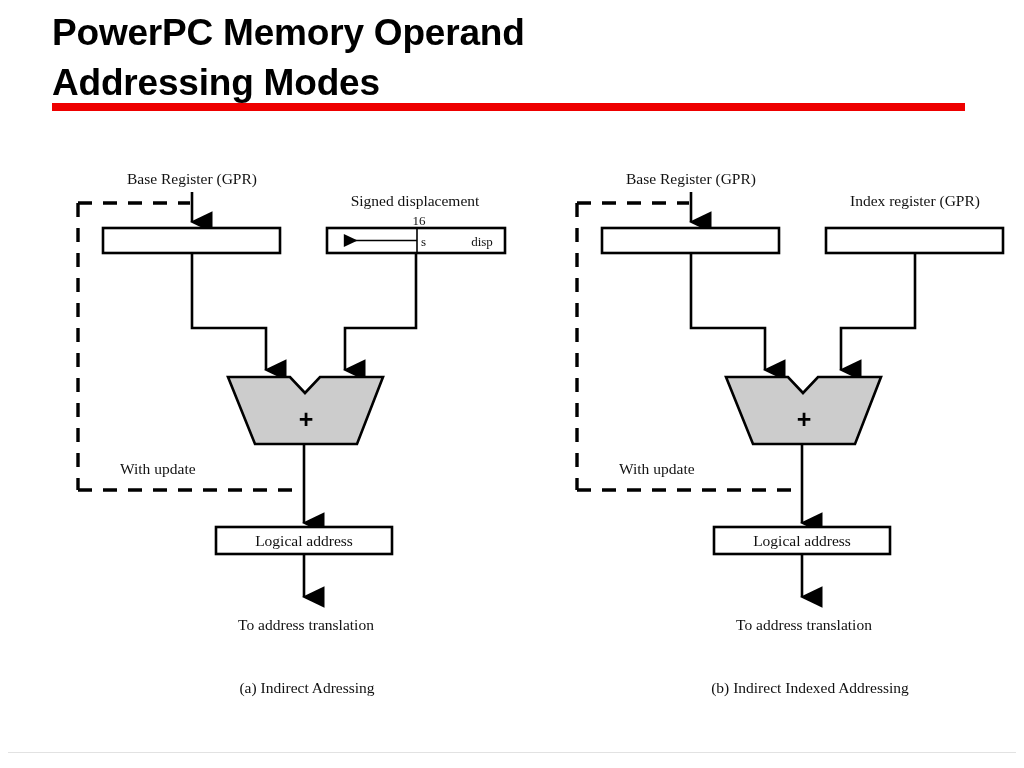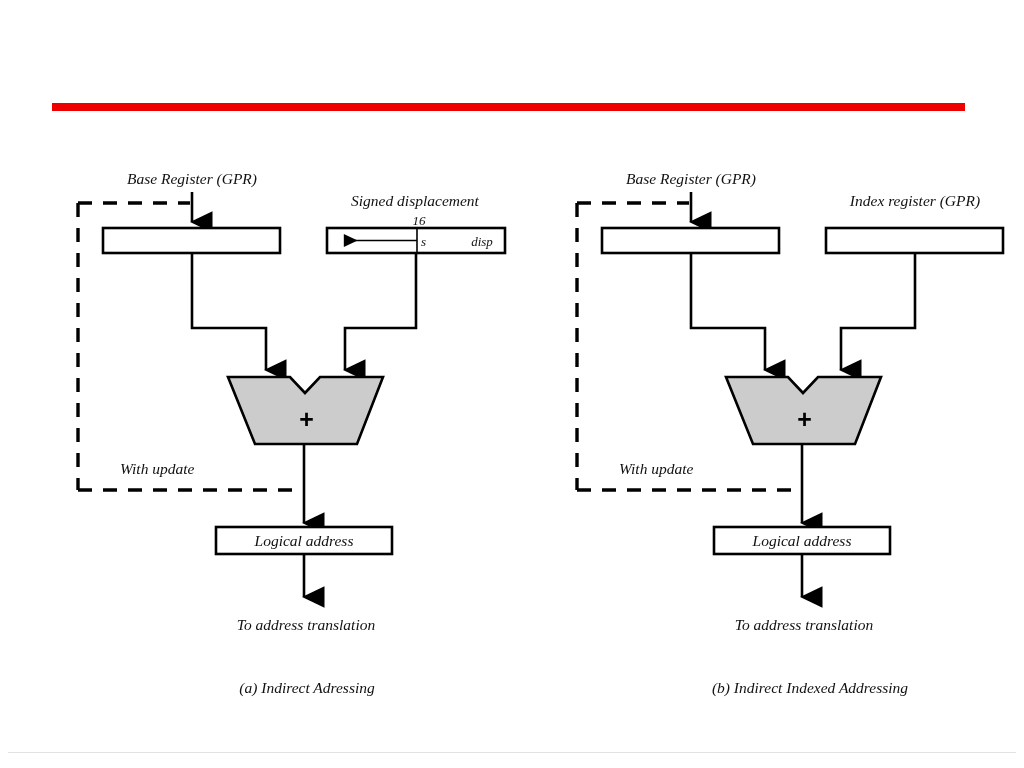--- a/index.html
+++ b/index.html
@@ -51,21 +51,20 @@
     width: 1008px;
     height: 1px;
     background: #e2e2e2;
   }
   .figure {
     position: absolute;
     left: 0;
     top: 130px;
     width: 1024px;
     height: 590px;
-    font-style: italic;
   }
   svg { display: block; }
   text.dg {
     font-family: "Liberation Serif", "DejaVu Serif", serif;
     fill: #111111;
   }
   text.lbl { font-size: 15.5px; }
   text.small { font-size: 13px; }
   text.cap { font-size: 15.5px; }
   text.plus {
@@ -107,20 +106,22 @@
     stroke: #000000;
     stroke-width: 1.6;
   }
   .head { fill: #000000; }
 </style>
 </head>
 <body>
 
 <div class="slide">
 
+  <div class="slide-title">PowerPC Memory Operand
+Addressing Modes</div>
 
   <div class="title-rule"></div>
 
   <div class="figure">
     <svg width="1024" height="590" viewBox="0 0 1024 590" xmlns="http://www.w3.org/2000/svg">
       <defs>
         <marker id="ah" viewBox="0 0 12 12" refX="6" refY="10.5" markerWidth="9" markerHeight="11" orient="auto">
           <path d="M0.5 0 L11.5 0 L6 11.5 Z" class="head"></path>
         </marker>
         <marker id="ahleft" viewBox="0 0 12 12" refX="10.5" refY="6" markerWidth="11" markerHeight="9" orient="auto">

